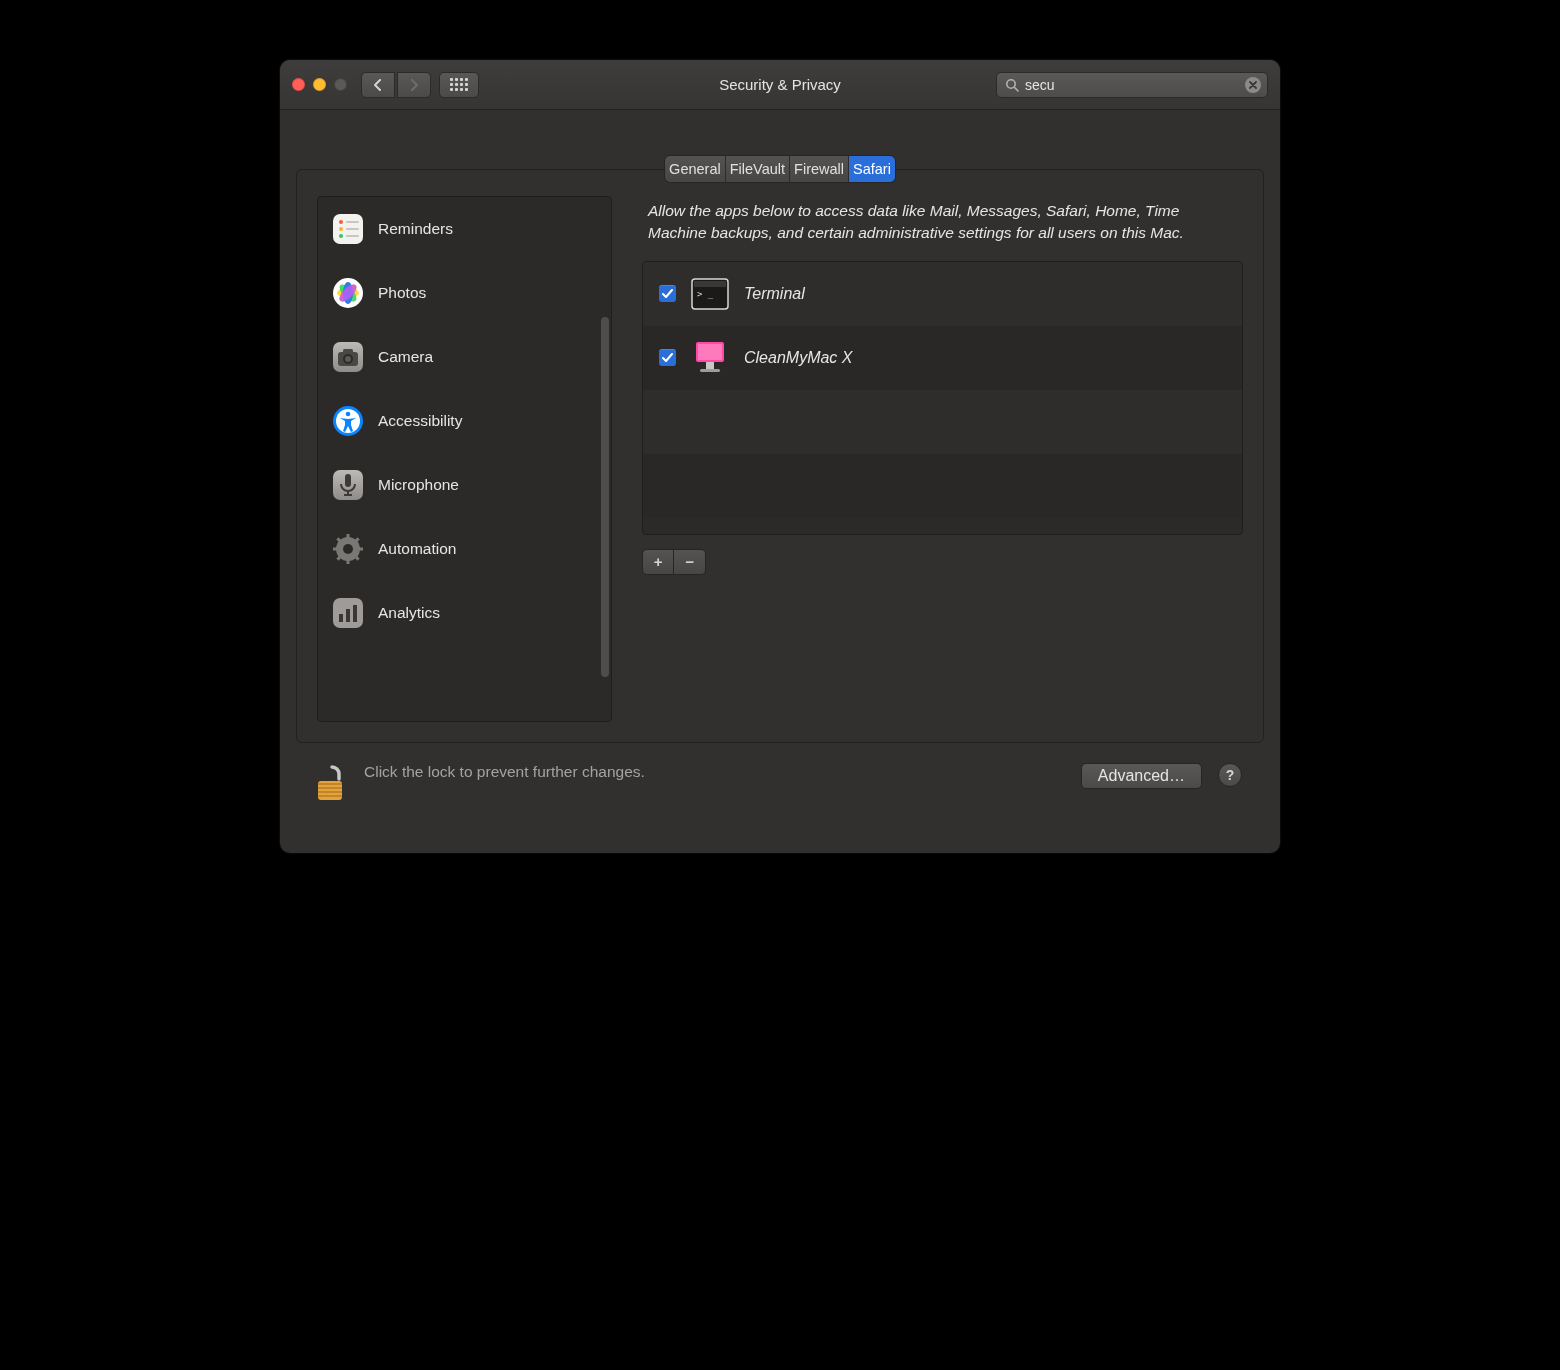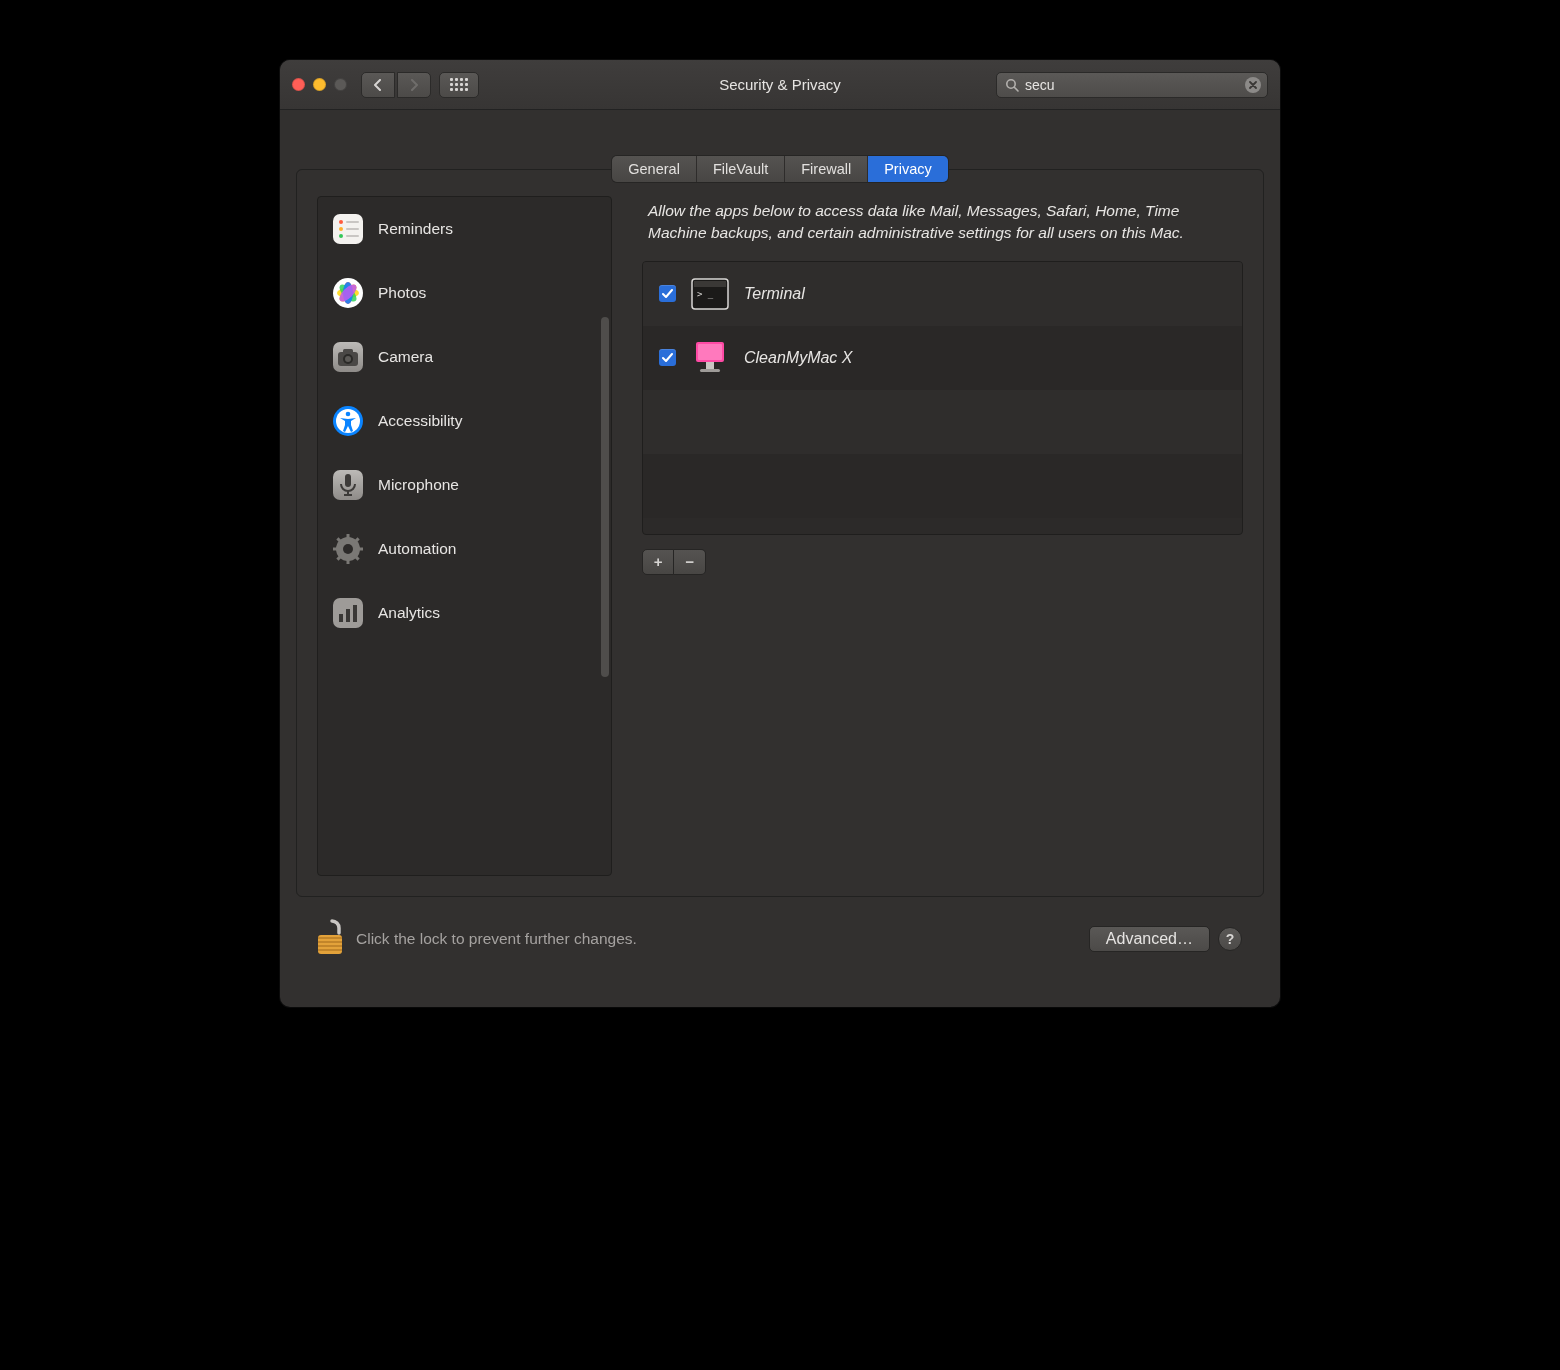--- a/index.html
+++ b/index.html
@@ -79,37 +79,37 @@
     font-size:11px; font-weight:700; cursor:pointer;
   }
   
   .body { padding: 46px 16px 20px; }
   .tabs {
     display:flex; justify-content:center; margin-bottom:-13px;
     position:relative; z-index:2;
   }
   .tabgrp{display:flex; border-radius:5px; overflow:hidden; box-shadow:0 0 0 1px #262524;}
   .tab{
-    height:26px; padding:0 16px;
+    height:26px; padding:0 4px;
     background:linear-gradient(#555351,#484644);
     color:#e2e0de; font-size:14.5px;
     display:flex;align-items:center; cursor:pointer;
     border-right:1px solid #2e2c2b;
   }
   .tab:last-child{border-right:0;}
   .tab.active{ background:#2a6ed9; color:#fff;}
   .panel{
     border:1px solid #212120; border-radius:6px;
     padding: 26px 20px 20px;
     background:#32302f;
   }
   .split{display:flex; gap:30px;}
   
   .sidewrap{
-    width:295px; height:680px;
+    width:295px; height:526px;
     border:1px solid #1f1e1d; border-radius:4px;
     background:#2c2a29;
     position:relative; overflow:hidden;
   }
   .sidelist{height:100%; overflow:hidden;}
   .sideitem{
     height:64px; display:flex; align-items:center;
     gap:12px; padding:0 12px; cursor:pointer;
     color:#e7e5e3; font-size:15.5px;
   }
@@ -145,21 +145,21 @@
     width:32px;height:26px;
     background:linear-gradient(#555351,#484644);
     border:1px solid #262524;
     color:#d6d4d2; font-size:15px; font-weight:600;
     display:flex;align-items:center;justify-content:center;
   }
   .pmbtn:first-child{border-radius:5px 0 0 5px;}
   .pmbtn:last-child{border-radius:0 5px 5px 0; border-left:0;}
   
   .footer{
-    display:flex; align-items:center; gap:8px;
+    display:flex; align-items:flex-start; gap:16px;
     padding:20px 22px 26px 18px;
   }
   .locktxt{color:#a5a2a0; font-size:15.5px;}
   .spacer{flex:1;}
   .advbtn{
     height:26px; padding:0 16px;
     background:linear-gradient(#5a5856,#4c4a48);
     border:1px solid #262524; border-radius:5px;
     color:#e6e4e2; font-size:16px;
   }
@@ -232,21 +232,21 @@
         <div class="tab">
             <span>General</span>
           </div>
         <div class="tab">
             <span>FileVault</span>
           </div>
         <div class="tab">
             <span>Firewall</span>
           </div>
         <div class="tab active">
-            <span>Privacy</span>
+            <span>Safari</span>
           </div>
       </div>
     </div>
 
     <div class="panel">
       <div class="split">
 
         <div class="sidewrap">
           <div class="sidelist">
             <div class="sideitem">

